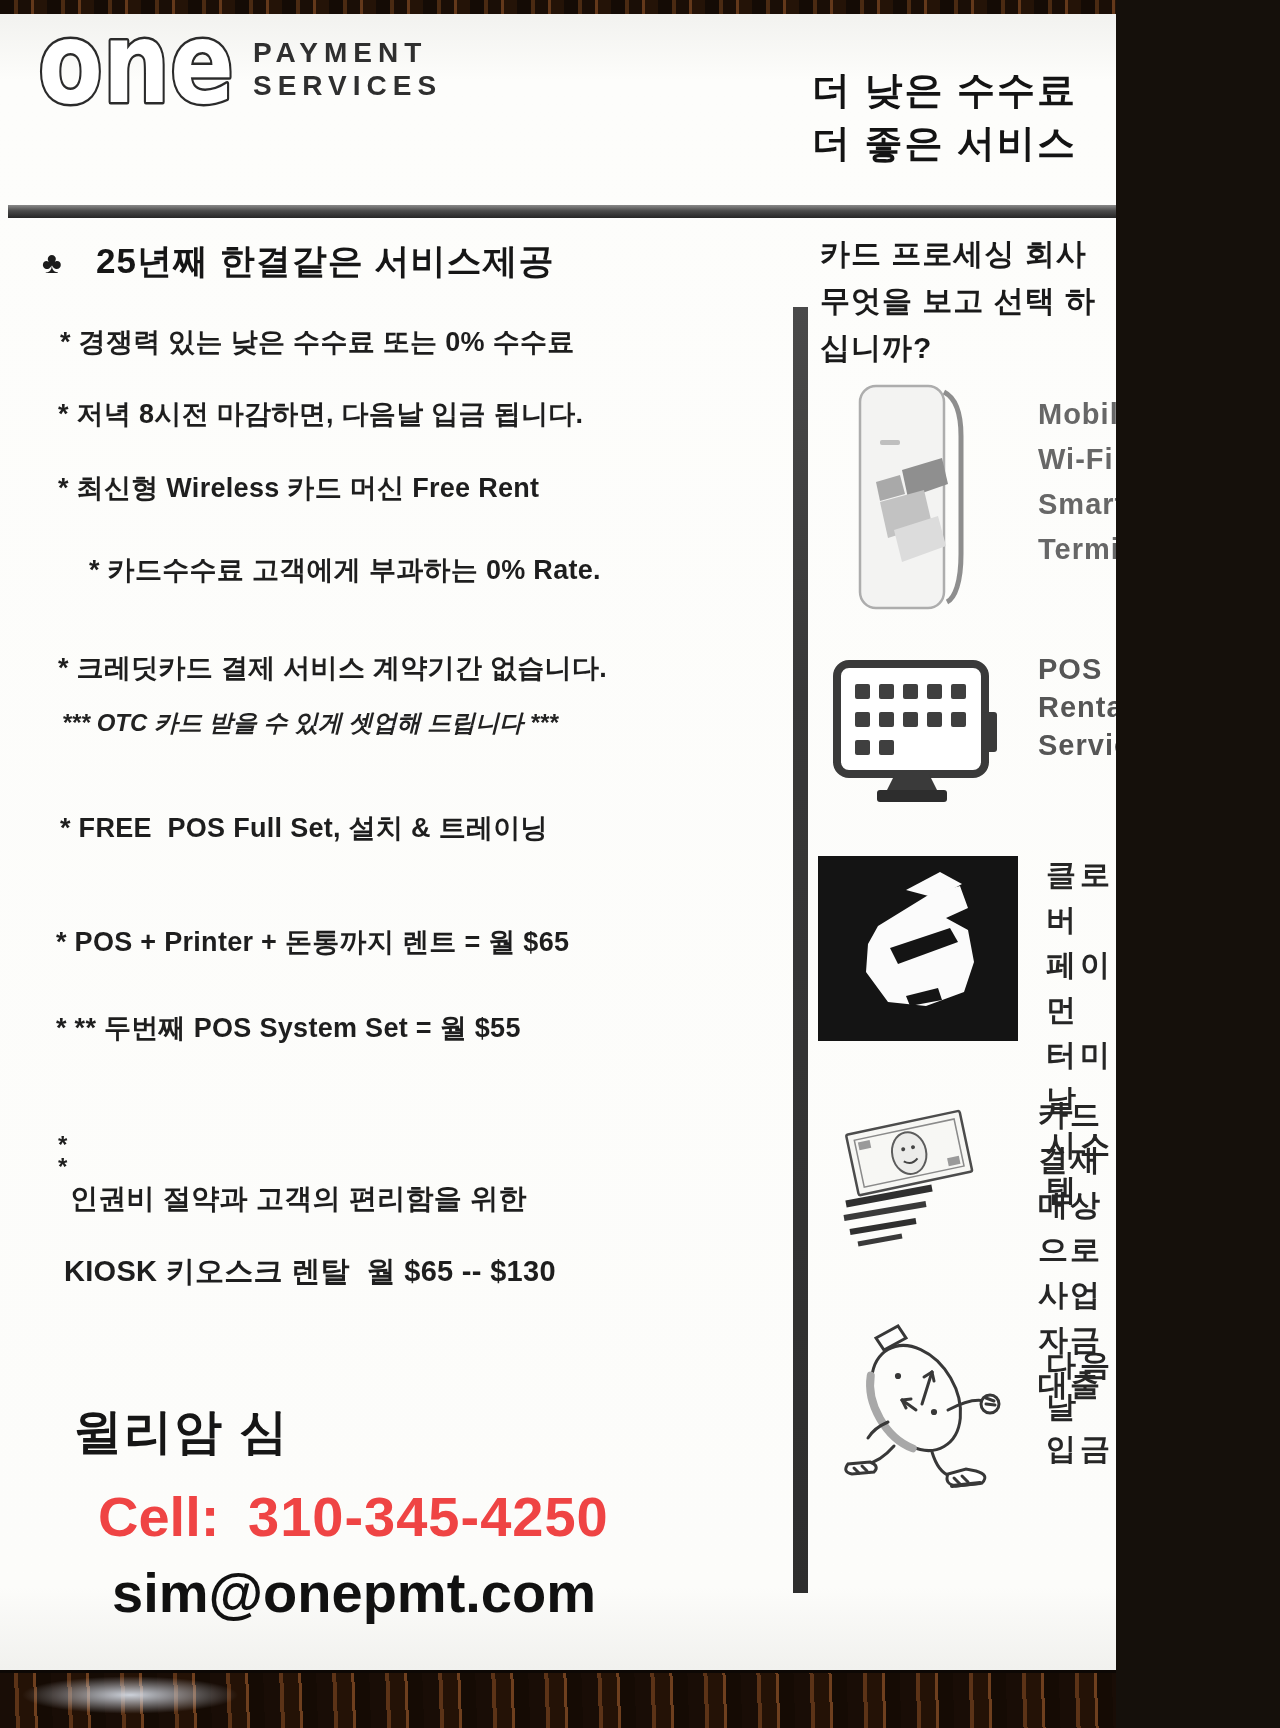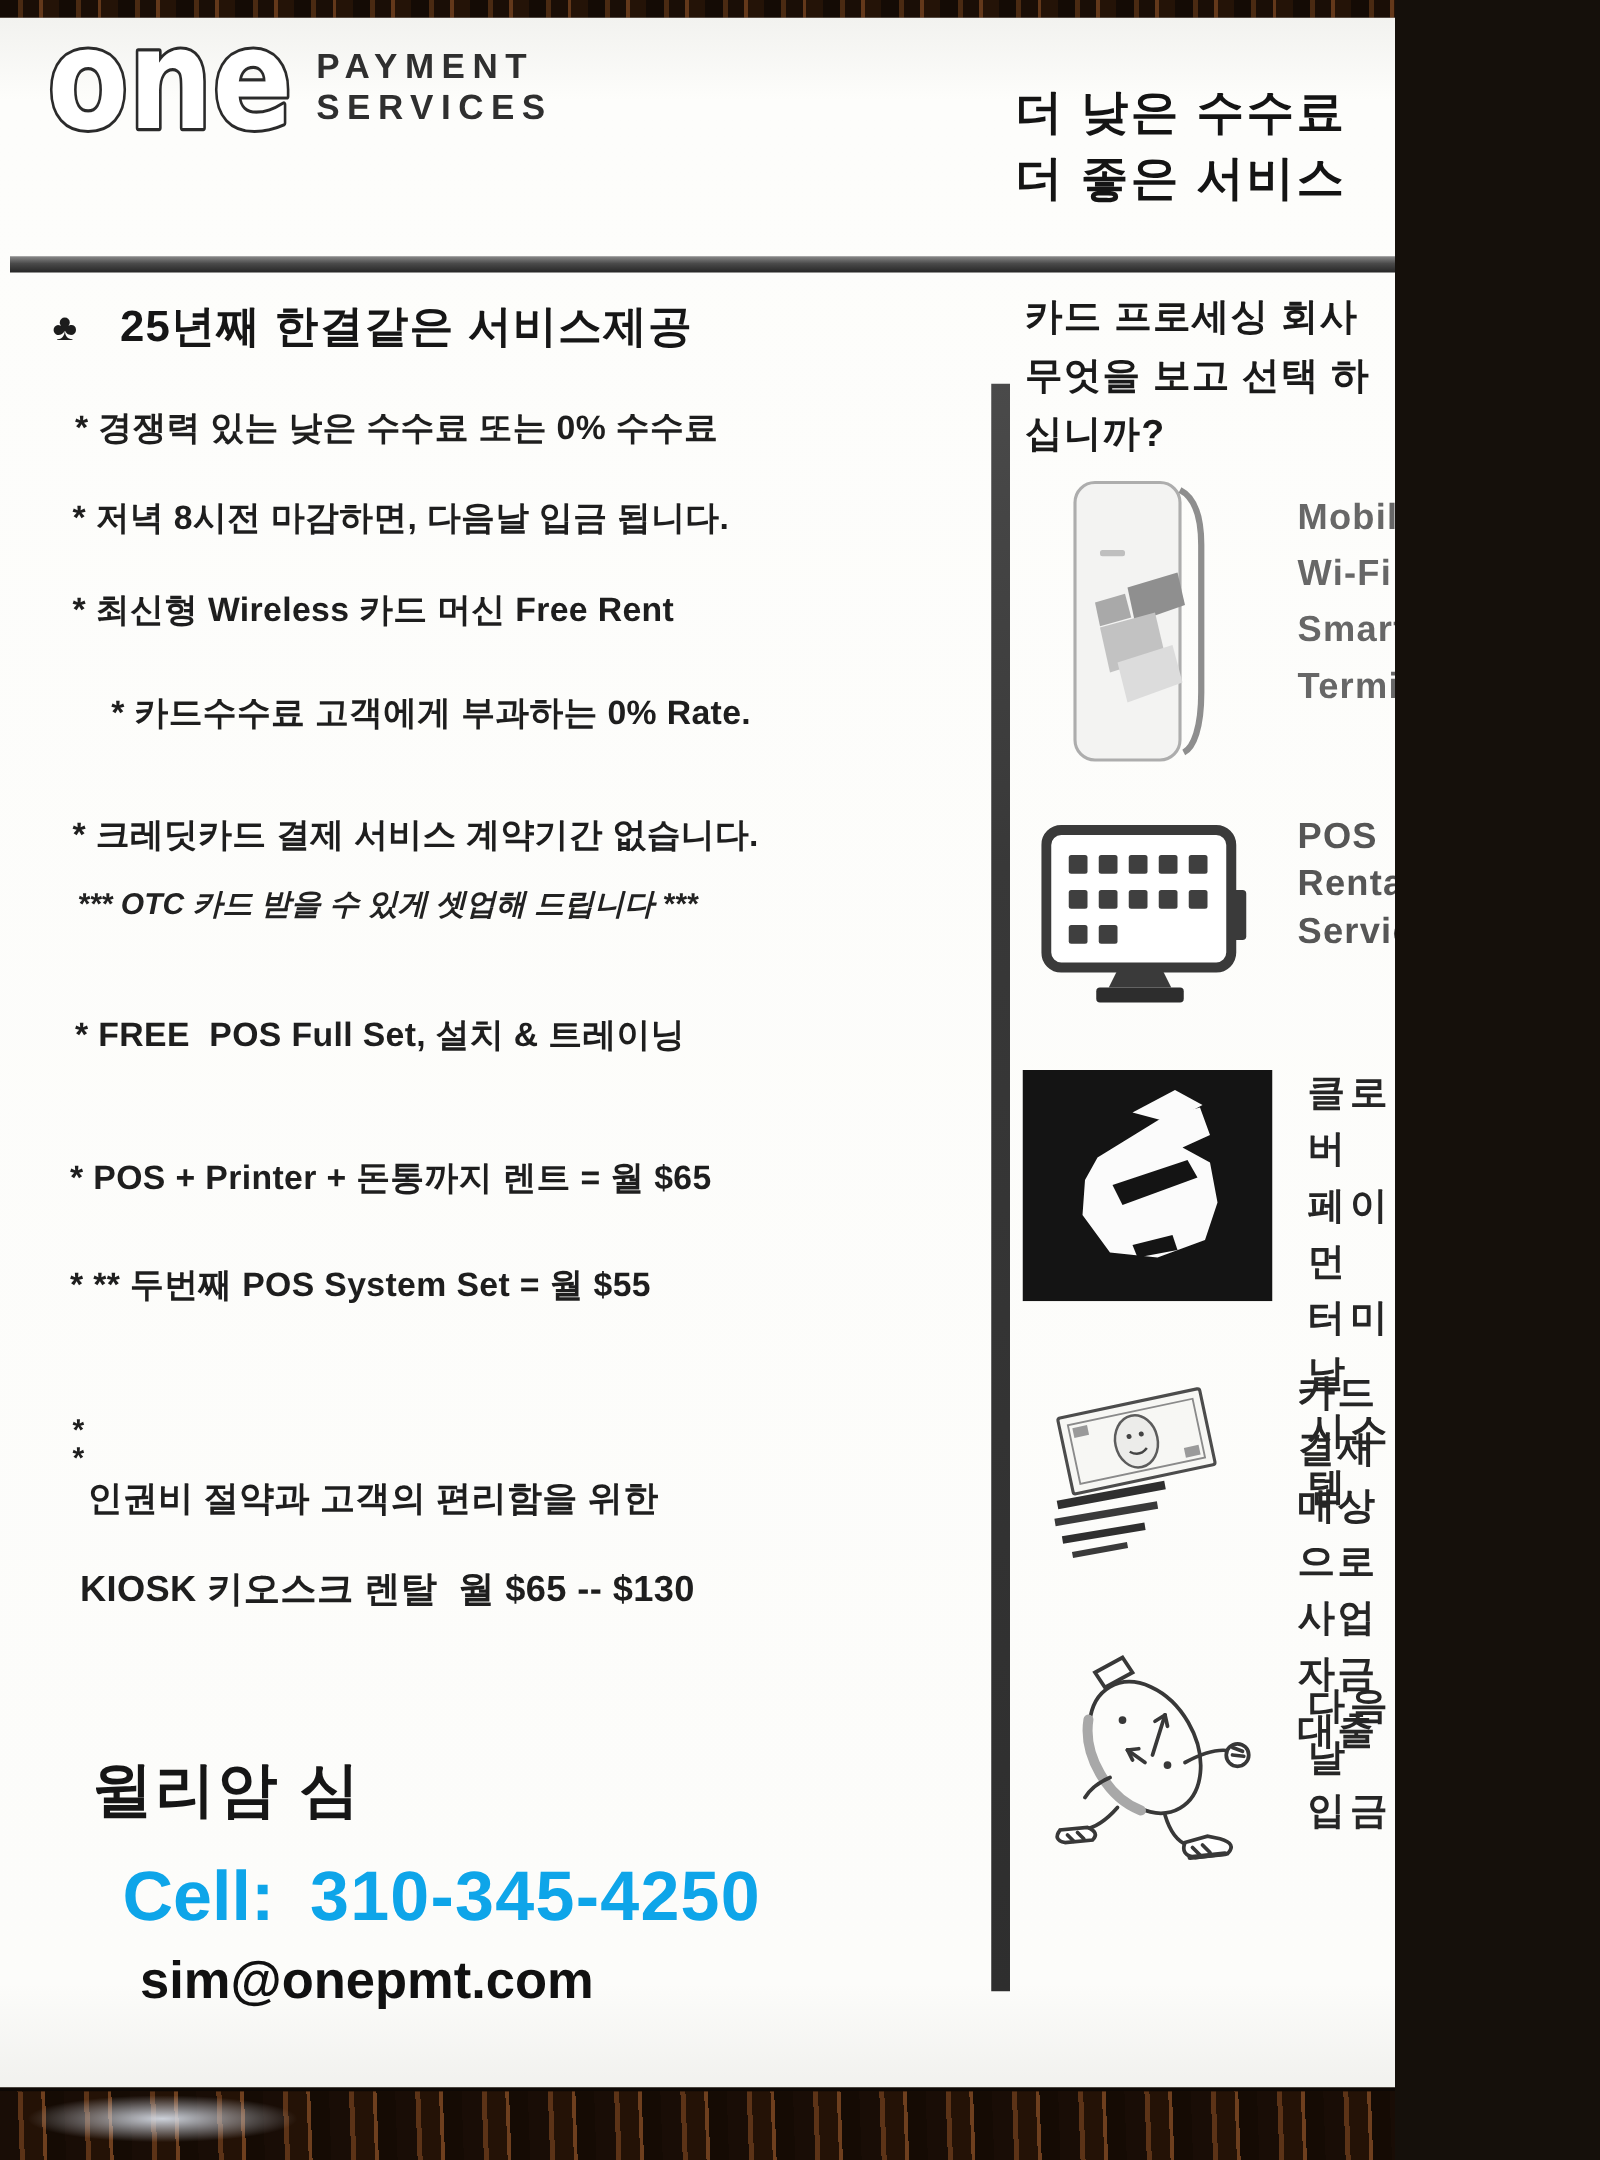--- a/index.html
+++ b/index.html
@@ -27,22 +27,22 @@
   .hrule{left:8px;top:205px;width:1262px;height:13px;
          background:linear-gradient(180deg,#8a8a8a,#4a4a4a 45%,#262626);}
 
   .h-mark{font-size:30px;color:#1c1c1c;font-weight:700;}
   .h-left{font-size:35px;font-weight:700;letter-spacing:1px;color:#161616;}
   .bullet{font-size:27px;font-weight:700;letter-spacing:.3px;color:#1e1e1e;}
   .otc{font-size:24px;font-weight:700;font-style:italic;color:#222;}
   .stars{font-size:24px;font-weight:700;line-height:22px;color:#1e1e1e;}
 
   .name-big{font-size:48px;font-weight:700;letter-spacing:2px;color:#161616;}
-  .cell-big{font-size:56px;font-weight:700;color:#0ea5e9;}
-  .email-big{font-size:42px;font-weight:700;color:#111;}
+  .cell-big{font-size:56px;font-weight:700;color:#ef4444;}
+  .email-big{font-size:56px;font-weight:700;color:#111;}
 
   .divider{left:793px;top:307px;width:15px;height:1286px;
            background:linear-gradient(180deg,#4a4a4a,#383838 30%,#2e2e2e);}
   .h-right{font-size:30px;font-weight:700;line-height:47px;letter-spacing:1px;color:#1a1a1a;}
   .lbl-en{font-size:29px;font-weight:600;letter-spacing:1px;color:#676767;line-height:45px;}
   .lbl-en2{line-height:38px;color:#565656;}
   .lbl-ko{font-size:30px;font-weight:600;letter-spacing:4px;color:#262626;line-height:45px;}
   .lbl-ko2{line-height:42px;}
 </style>
 </head>

